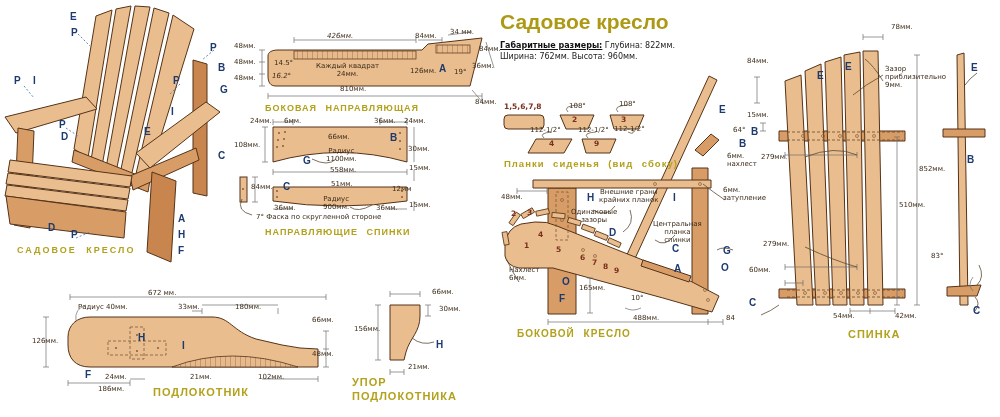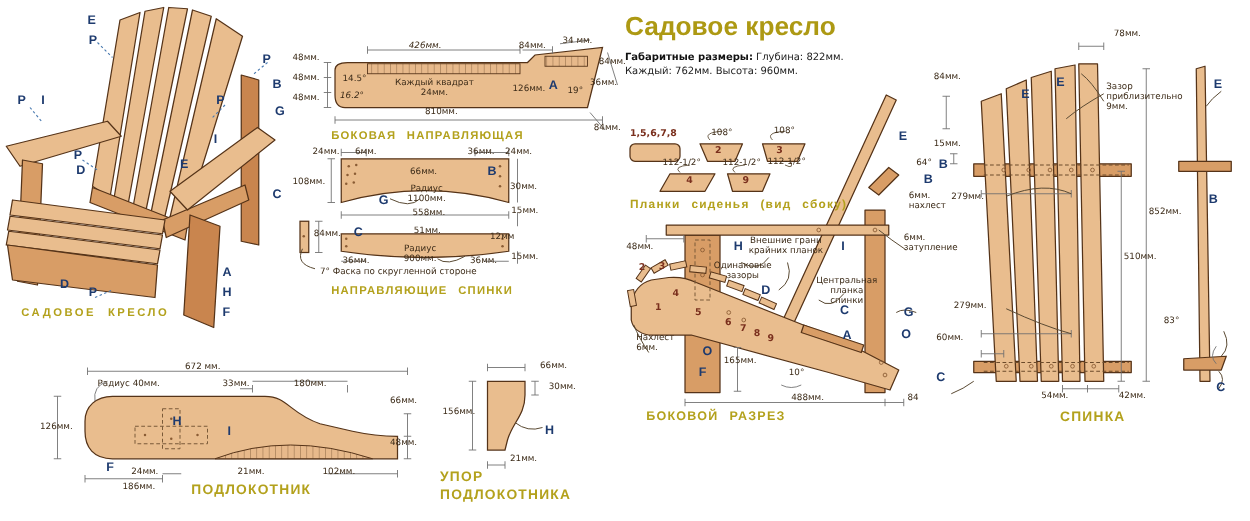--- a/index.html
+++ b/index.html
@@ -11,21 +11,21 @@
   .dim{font-size:7px;color:#3c2b18;}
   .ctr{text-align:center;}
   .part{font-size:10px;font-weight:bold;color:#1d3a6e;font-family:"Liberation Sans","DejaVu Sans",sans-serif;}
   .pnum{font-size:7.5px;font-weight:bold;color:#7a2f1d;}
   .caption{position:absolute;font-weight:bold;color:#b3a11c;letter-spacing:1px;word-spacing:5px;
            font-family:"Liberation Sans","DejaVu Sans",sans-serif;white-space:pre;z-index:6;}
   .titleblock{position:absolute;left:500px;top:10px;width:245px;z-index:6;}
   .titleblock h1{margin:0 0 6px 0;font-size:21px;font-weight:bold;color:#ad9913;
                  font-family:"Liberation Sans","DejaVu Sans",sans-serif;}
   .titleblock p{margin:0 0 7px 0;font-size:8px;line-height:1.4;color:#222;white-space:pre-line;}
-  .titleblock b{color:#111;}
+  .titleblock b{color:#111;text-decoration:underline;}
 </style>
 </head>
 <body>
 
 <div class="canvas">
 
   <svg width="0" height="0" style="position:absolute">
     <defs>
       <pattern id="hatchV" width="5" height="9" patternUnits="userSpaceOnUse">
         <rect width="5" height="9" fill="#e7b98b"></rect>
@@ -177,21 +177,21 @@
 900мм.</span>
       <span class="lbl dim" style="left: 42px; top: 89px;">36мм.</span>
       <span class="lbl dim" style="left: 144px; top: 89px;">36мм.</span>
       <span class="lbl dim" style="left: 177px; top: 86px;">15мм.</span>
       <span class="lbl dim" style="left: 24px; top: 98px;">7° Фаска по скругленной стороне</span>
     </div>
 
   <div class="titleblock">
     <h1>Садовое кресло</h1>
     <p><b>Габаритные размеры:</b><span> Глубина: 822мм.
-Каждый: 762мм. Высота: 960мм.</span></p>
+Ширина: 762мм. Высота: 960мм.</span></p>
   </div>
 
   <div class="sec" style="left:500px;top:100px;width:185px;height:72px">
     <svg width="185" height="72" viewBox="0 0 185 72">
       <g fill="#e9bd8e" stroke="#553318" stroke-width="1" stroke-linejoin="round">
         <rect x="4" y="15" width="40" height="14" rx="4"></rect>
         <polygon points="60,15 94,15 88,29 66,29"></polygon>
         <polygon points="110,15 144,15 138,29 114,29"></polygon>
         <polygon points="36,39 72,39 64,53 28,53"></polygon>
         <polygon points="82,39 116,39 110,53 86,53"></polygon>
@@ -259,21 +259,21 @@
       </g>
       <g stroke="#5a4a33" stroke-width="0.8" fill="none">
         <path d="M120,146 Q112,158 98,150"></path>
         <path d="M135,150 Q140,164 128,172"></path>
         <path d="M180,175 Q170,188 160,180"></path>
         <path d="M230,140 Q218,132 208,124"></path>
         <path d="M238,190 Q228,186 222,190"></path>
         <path d="M24,222 Q16,210 12,200"></path>
       </g>
     </svg>
-    <div class="caption" style="left:22px;top:268px;font-size:10px">БОКОВОЙ РАЗРЕЗ</div>
+    <div class="caption" style="left:22px;top:268px;font-size:10px">БОКОВОЙ КРЕСЛО</div>
   <span class="lbl dim" style="left: 6px; top: 133px;">48мм.</span>
       <span class="lbl part" style="left: 92px; top: 132px;">H</span>
       <span class="lbl dim ctr" style="left: 104px; top: 128px;">Внешние грани
 крайних планок</span>
       <span class="lbl part" style="left: 178px; top: 132px;">I</span>
       <span class="lbl dim" style="left: 228px; top: 126px;">6мм.
 затупление</span>
       <span class="lbl pnum" style="left: 16px; top: 150px;">2</span>
       <span class="lbl pnum" style="left: 32px; top: 149px;">3</span>
       <span class="lbl dim ctr" style="left: 76px; top: 148px;">Одинаковые

